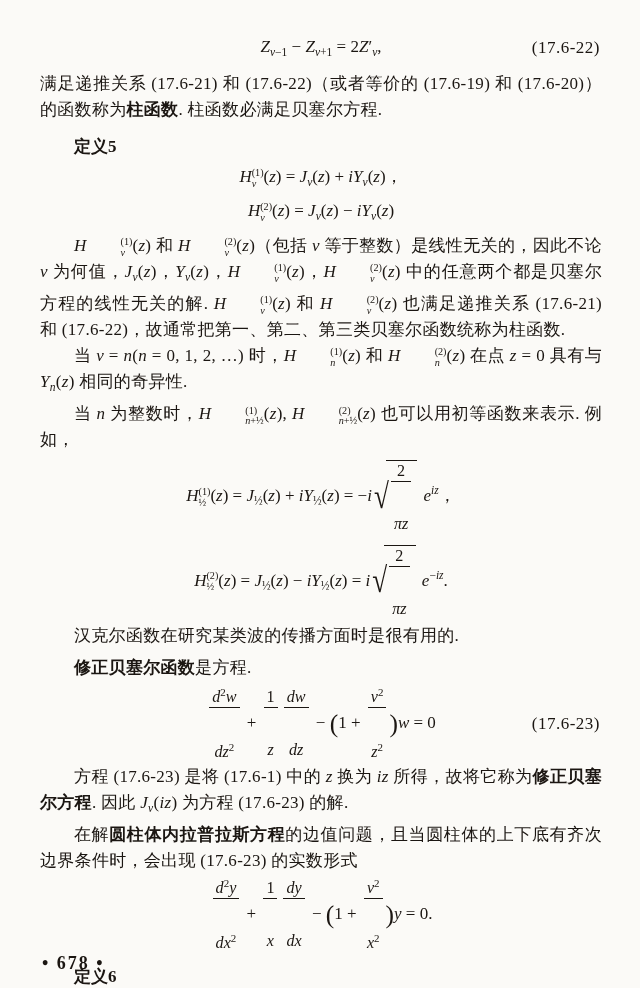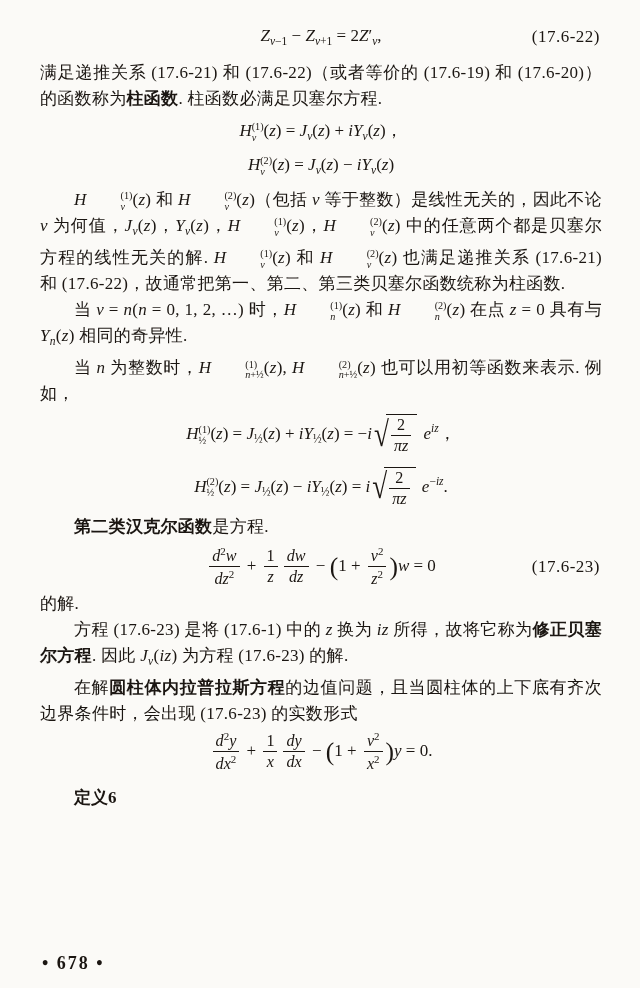--- a/index.html
+++ b/index.html
@@ -10,78 +10,79 @@
     font-size:17px;position:relative;overflow:hidden;
   }
   .page{padding:20px 38px 0 40px;}
   .para{margin:0;line-height:26px;text-align:justify;letter-spacing:.3px;}
   .indent{text-indent:34px;}
   .mt4{margin-top:4px;} .mt6{margin-top:6px;}
   .heading{font-size:20px;font-weight:bold;margin:14px 0 0;letter-spacing:1.5px;}
   .deflabel{font-weight:bold;margin:12px 0 0;padding-left:34px;}
   .eqrow{position:relative;text-align:center;line-height:1.25;}
   .eqlabel{position:absolute;right:2px;top:50%;transform:translateY(-50%);letter-spacing:.5px;text-align:center;}
-  .r-eq22{margin:5px 0 10px;}
+  .r-eq22{margin:16px 0 10px;}
   .r-h1{margin:8px 0 2px;}
   .r-h2{margin:9px 0 8px;}
   .r-half1{margin:7px 0 2px;}
   .r-half2{margin:11px 0 5px;}
   .r-23{margin:5px 0 2px;}
   .r-real{margin:3px 0 0;}
   .footer{position:absolute;left:42px;bottom:14px;font-weight:bold;font-size:18px;letter-spacing:2px;}
   
   i{font-style:italic;}
   sup{font-size:.68em;} sub{font-size:.68em;}
   .stk{display:inline-block;vertical-align:-.5em;line-height:1.05;text-align:left;font-size:.6em;letter-spacing:0;}
   .stk .u,.stk .d{display:block;}
   .frac{display:inline-block;vertical-align:middle;text-align:center;margin:0 3px;line-height:1.12;font-size:.95em;}
   .frac .num{display:block;padding:0 3px 1px;border-bottom:1.4px solid currentColor;}
-  .frac .den{display:block;padding:1px 3px 0;}
+  .frac .den{display:block;padding:1px 3px 0;margin-top:32px;}
   .sqrt{display:inline-block;vertical-align:middle;white-space:nowrap;margin:0 2px;}
   .sqrt .rad{display:inline-block;font-size:1.6em;transform:scaleY(1.3);vertical-align:middle;margin-right:-3px;line-height:1;}
   .sqrt .bar{display:inline-block;border-top:1.6px solid currentColor;padding:1px 3px 0 2px;vertical-align:middle;}
   .bigp{font-size:1.5em;vertical-align:middle;line-height:1;}
 </style>
 </head>
 <body>
 
 <div class="page">
 
   <div class="eqrow r-eq22">
     <span><i>Z</i><sub><i>ν</i>−1</sub> − <i>Z</i><sub><i>ν</i>+1</sub> = 2<i>Z</i>′<sub><i>ν</i></sub>,</span>
     <span class="eqlabel">(17.6-22)</span>
   </div>
 
   <p class="para">满足递推关系 (17.6-21) 和 (17.6-22)（或者等价的 (17.6-19) 和 (17.6-20)）的函数称为<b>柱函数</b>. 柱函数必满足贝塞尔方程.</p>
 
 
+  <div class="deflabel">定义5</div>
 
   <div class="eqrow r-h1"><i>H</i><span class="stk"><span class="u">(1)</span><span class="d"><i>ν</i></span></span>(<i>z</i>) = <i>J</i><sub><i>ν</i></sub>(<i>z</i>) + <i>iY</i><sub><i>ν</i></sub>(<i>z</i>)，</div>
   <div class="eqrow r-h2"><i>H</i><span class="stk"><span class="u">(2)</span><span class="d"><i>ν</i></span></span>(<i>z</i>) = <i>J</i><sub><i>ν</i></sub>(<i>z</i>) − <i>iY</i><sub><i>ν</i></sub>(<i>z</i>)</div>
 
 
   <p class="para indent mt4"><i>H</i><span class="stk"><span class="u">(1)</span><span class="d"><i>ν</i></span></span>(<i>z</i>) 和 <i>H</i><span class="stk"><span class="u">(2)</span><span class="d"><i>ν</i></span></span>(<i>z</i>)（包括 <i>ν</i> 等于整数）是线性无关的，因此不论 <i>ν</i> 为何值，<i>J</i><sub><i>ν</i></sub>(<i>z</i>)，<i>Y</i><sub><i>ν</i></sub>(<i>z</i>)，<i>H</i><span class="stk"><span class="u">(1)</span><span class="d"><i>ν</i></span></span>(<i>z</i>)，<i>H</i><span class="stk"><span class="u">(2)</span><span class="d"><i>ν</i></span></span>(<i>z</i>) 中的任意两个都是贝塞尔方程的线性无关的解. <i>H</i><span class="stk"><span class="u">(1)</span><span class="d"><i>ν</i></span></span>(<i>z</i>) 和 <i>H</i><span class="stk"><span class="u">(2)</span><span class="d"><i>ν</i></span></span>(<i>z</i>) 也满足递推关系 (17.6-21) 和 (17.6-22)，故通常把第一、第二、第三类贝塞尔函数统称为柱函数.</p>
 
   <p class="para indent">当 <i>ν</i> = <i>n</i>(<i>n</i> = 0, 1, 2, …) 时，<i>H</i><span class="stk"><span class="u">(1)</span><span class="d"><i>n</i></span></span>(<i>z</i>) 和 <i>H</i><span class="stk"><span class="u">(2)</span><span class="d"><i>n</i></span></span>(<i>z</i>) 在点 <i>z</i> = 0 具有与 <i>Y</i><sub><i>n</i></sub>(<i>z</i>) 相同的奇异性.</p>
 
   <p class="para indent">当 <i>n</i> 为整数时，<i>H</i><span class="stk"><span class="u">(1)</span><span class="d"><i>n</i>+½</span></span>(<i>z</i>), <i>H</i><span class="stk"><span class="u">(2)</span><span class="d"><i>n</i>+½</span></span>(<i>z</i>) 也可以用初等函数来表示. 例如，</p>
 
   <div class="eqrow r-half1"><i>H</i><span class="stk"><span class="u">(1)</span><span class="d">½</span></span>(<i>z</i>) = <i>J</i><sub>½</sub>(<i>z</i>) + <i>iY</i><sub>½</sub>(<i>z</i>) = −<i>i</i><span class="sqrt"><span class="rad">√</span><span class="bar"><span class="frac"><span class="num">2</span><span class="den"><i>πz</i></span></span></span></span> <i>e</i><sup><i>iz</i></sup>，</div>
   <div class="eqrow r-half2"><i>H</i><span class="stk"><span class="u">(2)</span><span class="d">½</span></span>(<i>z</i>) = <i>J</i><sub>½</sub>(<i>z</i>) − <i>iY</i><sub>½</sub>(<i>z</i>) = <i>i</i><span class="sqrt"><span class="rad">√</span><span class="bar"><span class="frac"><span class="num">2</span><span class="den"><i>πz</i></span></span></span></span> <i>e</i><sup>−<i>iz</i></sup>.</div>
 
+  <p class="para indent">汉克尔函数在研究某类波的传播方面时是很有用的.</p>
 
 
-  <p class="para indent mt6"><b>第二类汉克尔函数</b>是方程.</p>
+  <p class="para indent mt6"><b>修正贝塞尔函数</b>是方程.</p>
 
   <div class="eqrow r-23">
     <span><span class="frac"><span class="num"><i>d</i><sup>2</sup><i>w</i></span><span class="den"><i>dz</i><sup>2</sup></span></span> + <span class="frac"><span class="num">1</span><span class="den"><i>z</i></span></span><span class="frac"><span class="num"><i>dw</i></span><span class="den"><i>dz</i></span></span> − <span class="bigp">(</span>1 + <span class="frac"><span class="num"><i>ν</i><sup>2</sup></span><span class="den"><i>z</i><sup>2</sup></span></span><span class="bigp">)</span><i>w</i> = 0</span>
     <span class="eqlabel">(17.6-23)</span>
   </div>
 
-  <p class="para">的解.</p>
 
   <p class="para indent">方程 (17.6-23) 是将 (17.6-1) 中的 <i>z</i> 换为 <i>iz</i> 所得，故将它称为<b>修正贝塞尔方程</b>. 因此 <i>J</i><sub><i>ν</i></sub>(<i>iz</i>) 为方程 (17.6-23) 的解.</p>
 
   <p class="para indent">在解<b>圆柱体内拉普拉斯方程</b>的边值问题，且当圆柱体的上下底有齐次边界条件时，会出现 (17.6-23) 的实数形式</p>
 
   <div class="eqrow r-real"><span class="frac"><span class="num"><i>d</i><sup>2</sup><i>y</i></span><span class="den"><i>dx</i><sup>2</sup></span></span> + <span class="frac"><span class="num">1</span><span class="den"><i>x</i></span></span><span class="frac"><span class="num"><i>dy</i></span><span class="den"><i>dx</i></span></span> − <span class="bigp">(</span>1 + <span class="frac"><span class="num"><i>ν</i><sup>2</sup></span><span class="den"><i>x</i><sup>2</sup></span></span><span class="bigp">)</span><i>y</i> = 0.</div>
 
   <div class="deflabel">定义6</div>
 
 </div>

